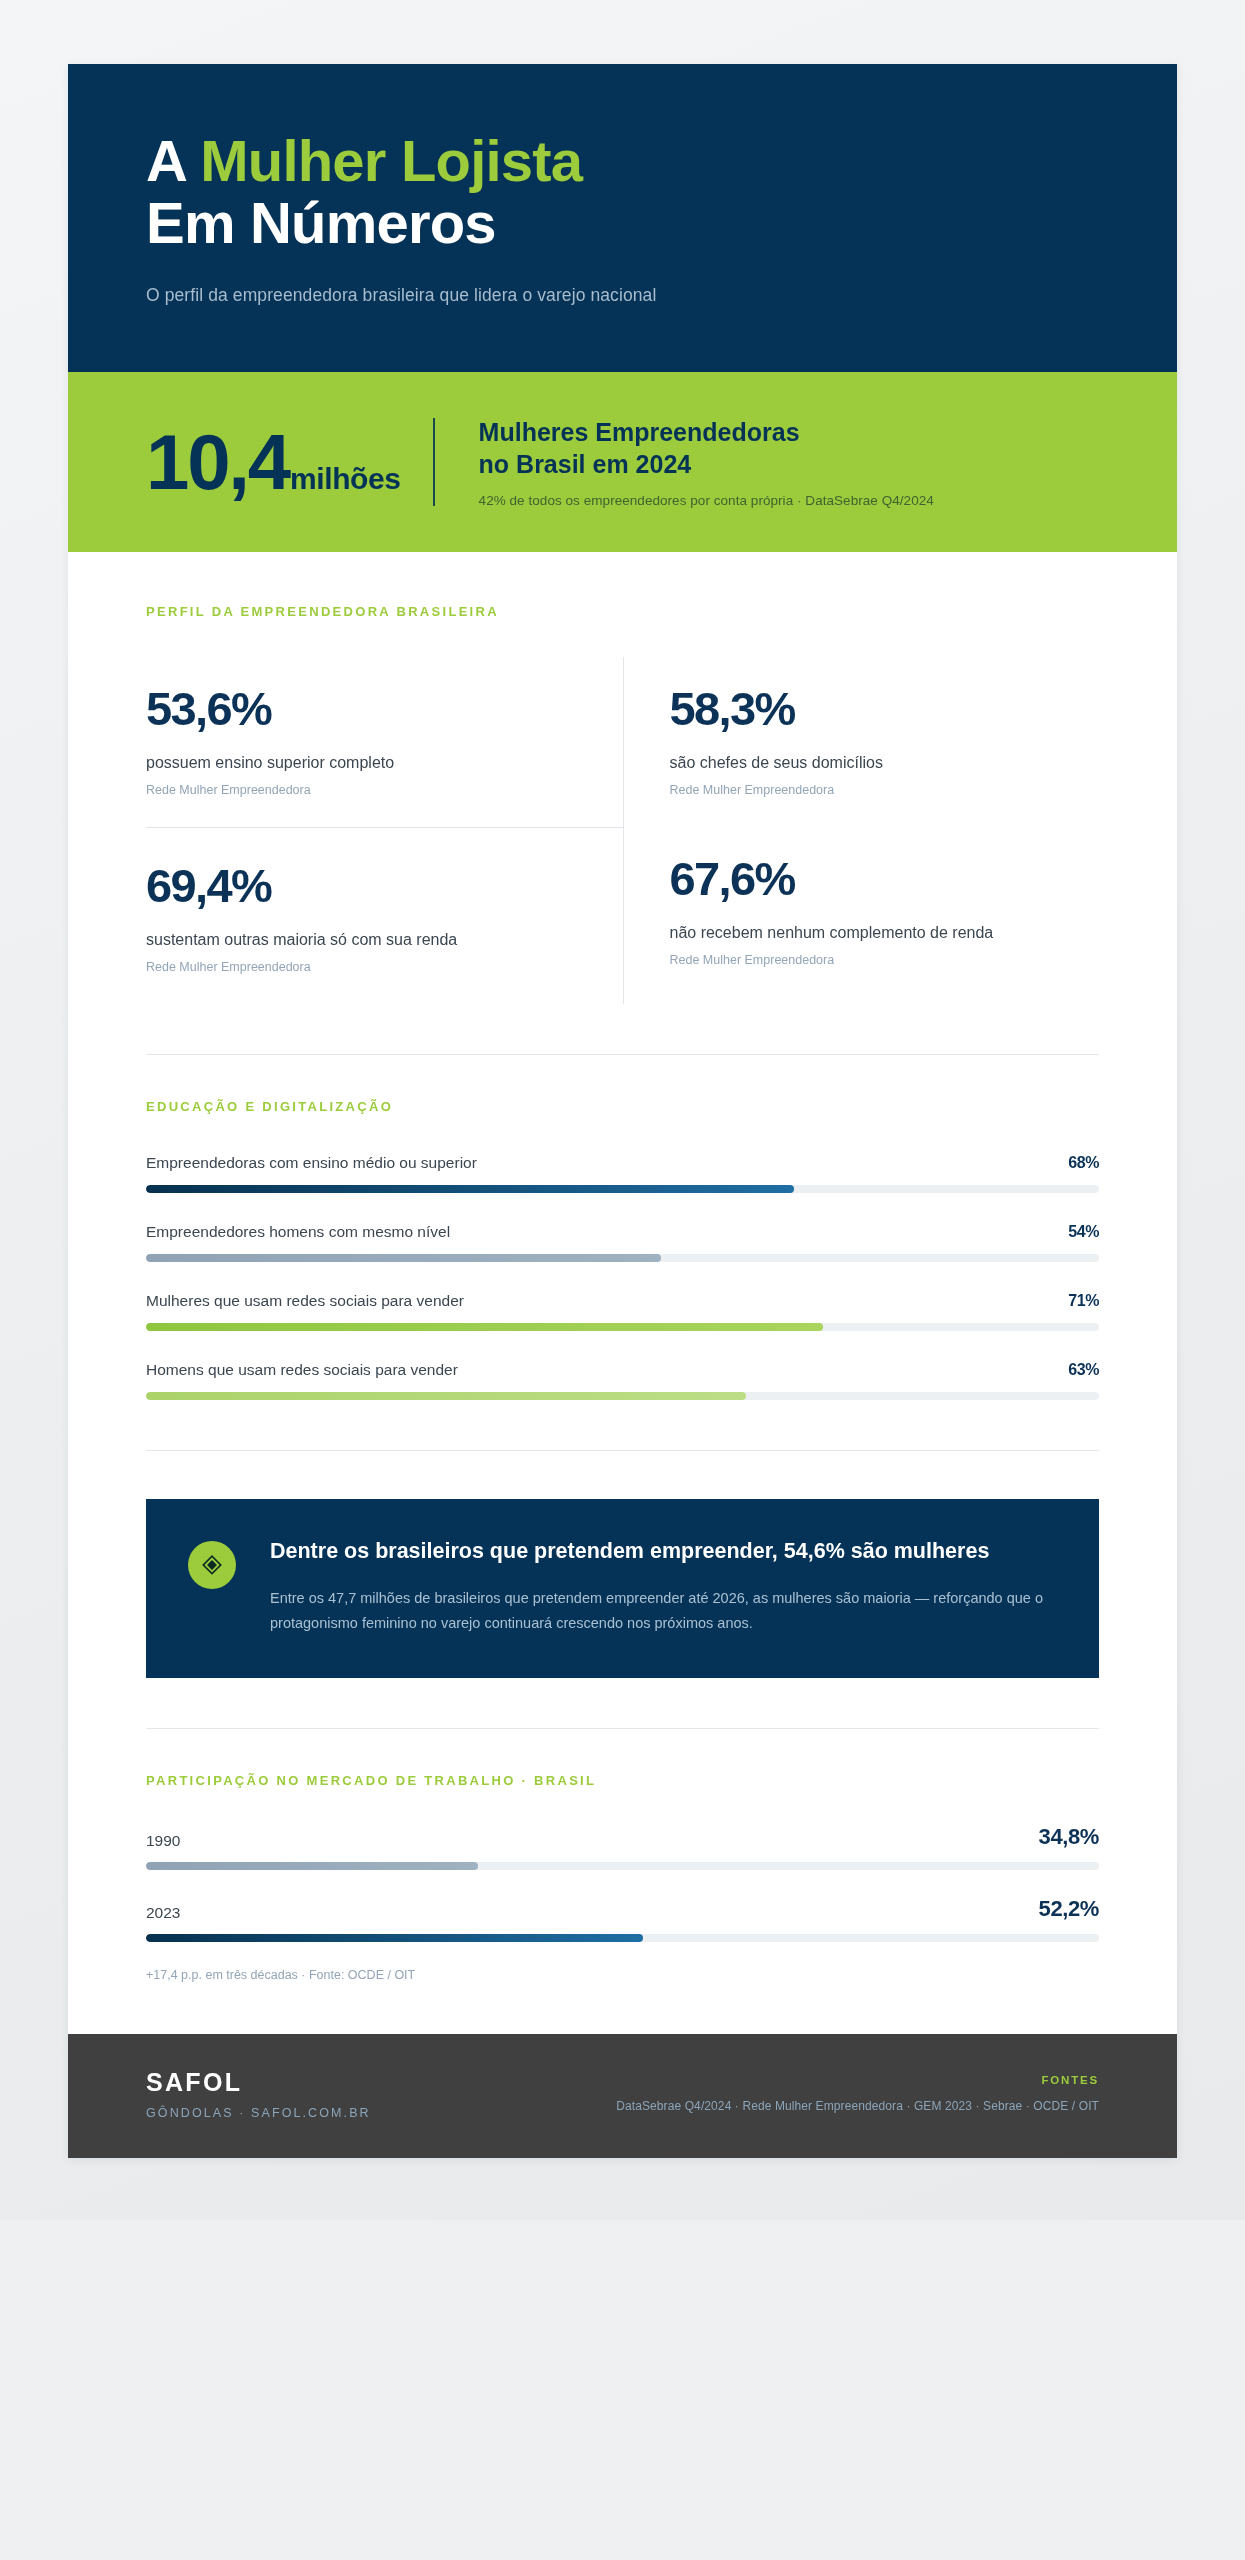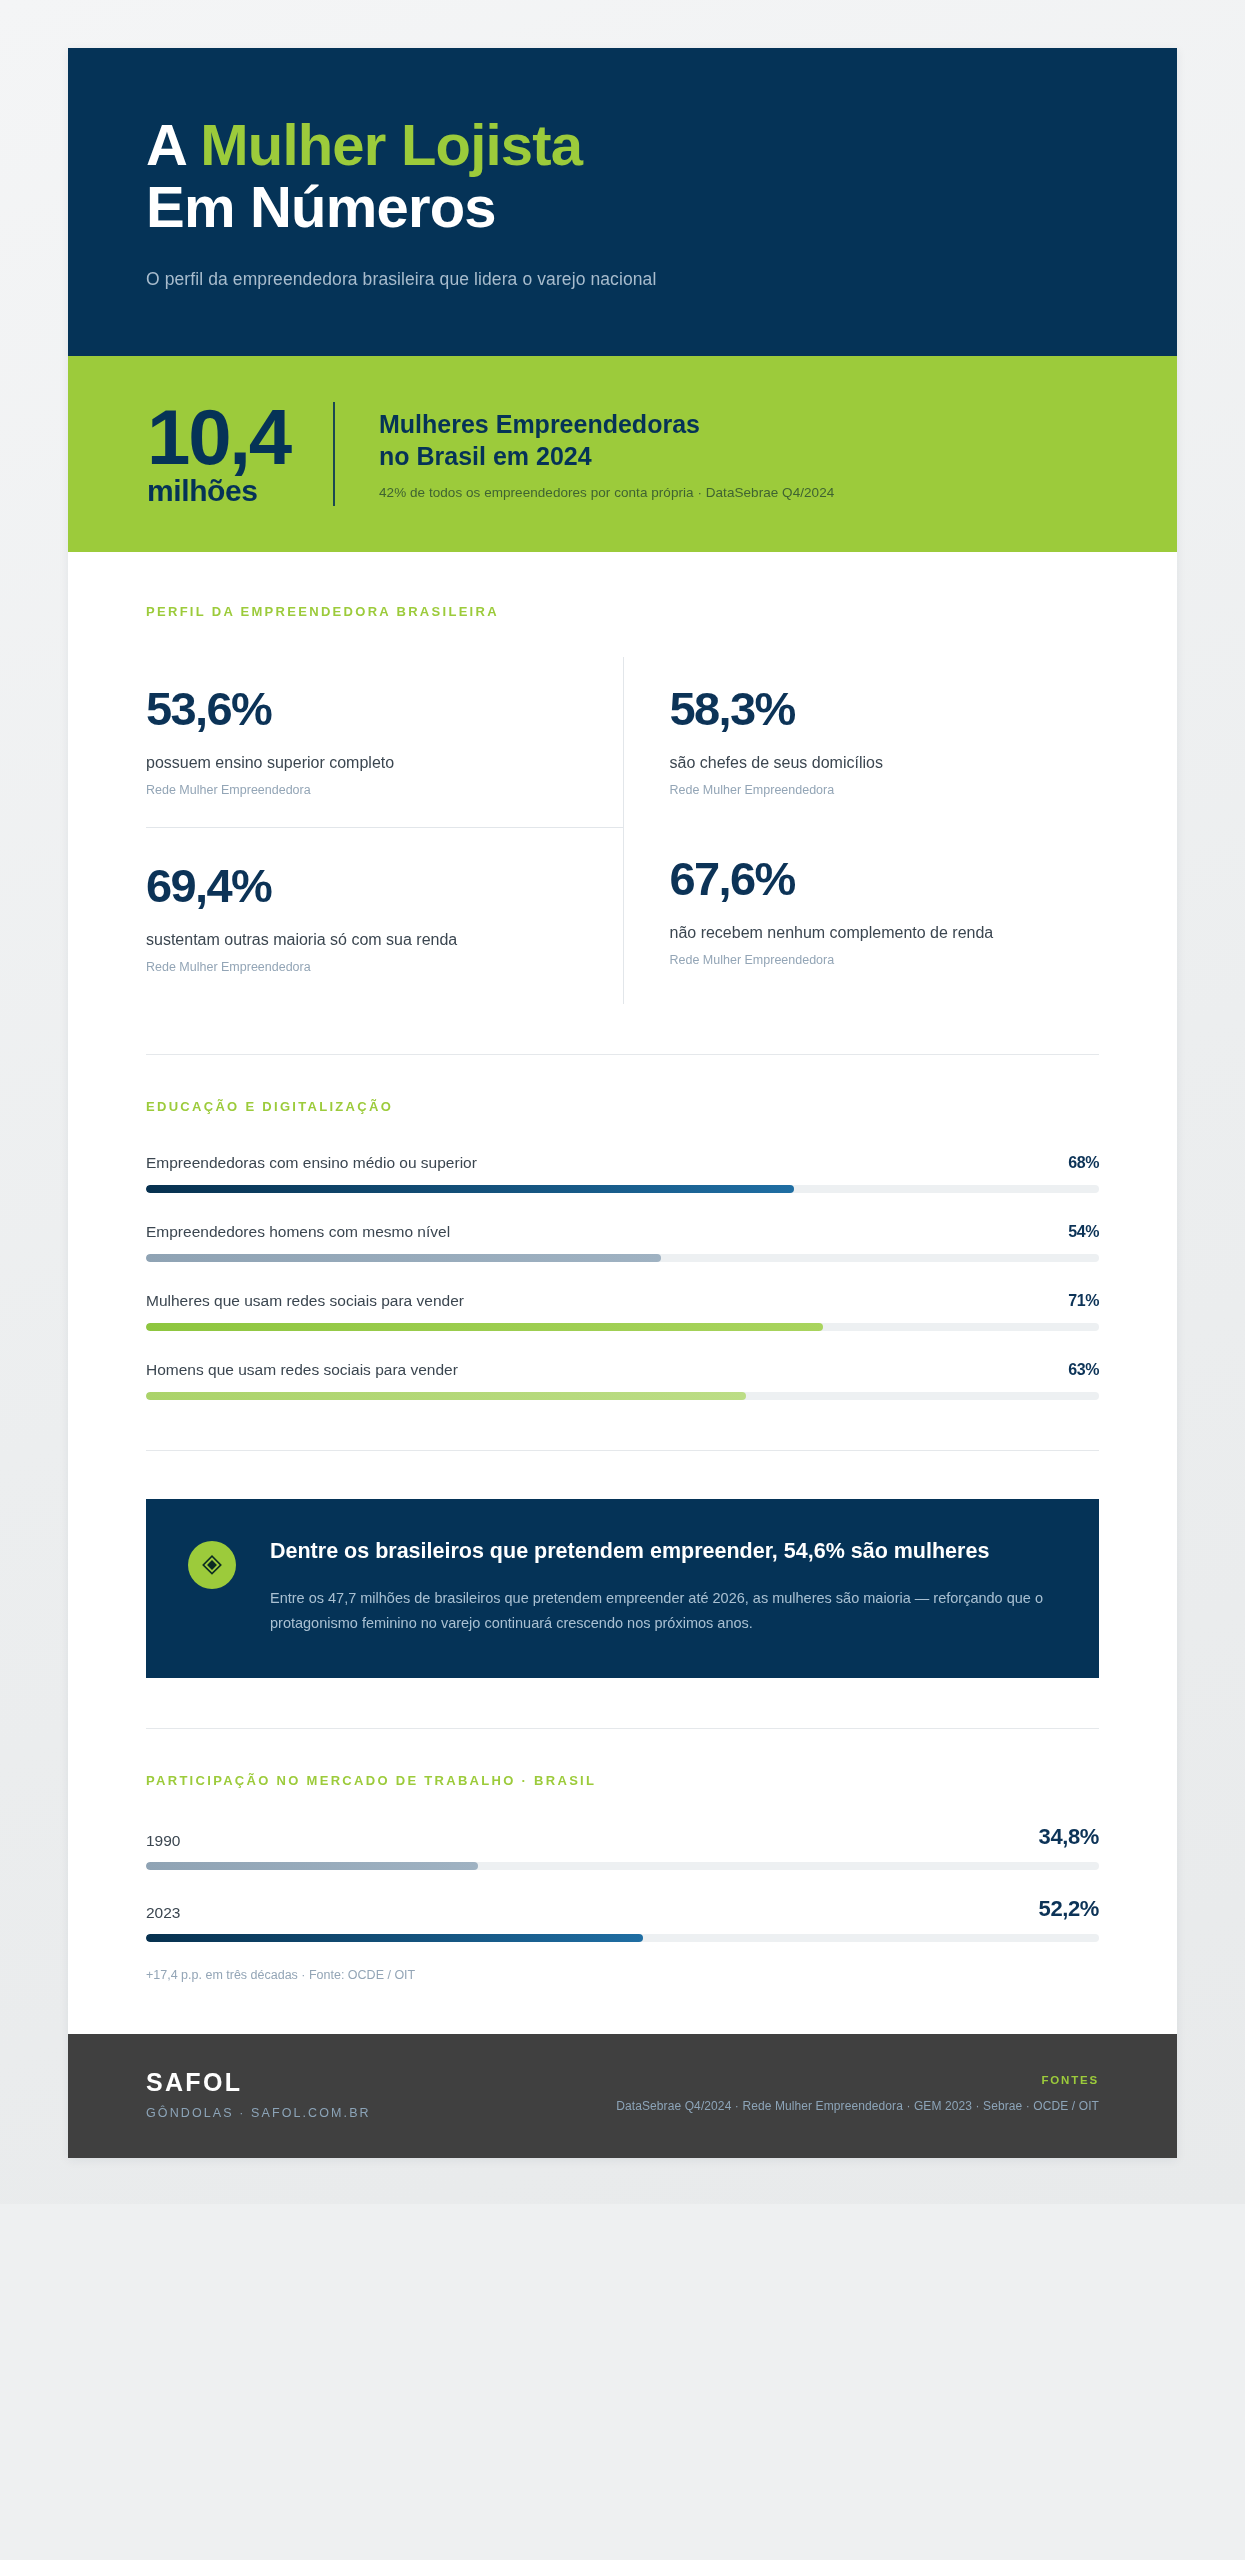--- a/index.html
+++ b/index.html
@@ -9,21 +9,21 @@
     background: #eef0f1;
     font-family: "Liberation Sans", sans-serif;
     -webkit-font-smoothing: antialiased;
   }
   body {
     padding: 48px 68px 46px 68px;
     background: linear-gradient(160deg,#f4f5f6 0%,#eceeef 55%,#e8eaeb 100%);
   }
   .poster {
     width: 1109px;
-    margin: 0 auto;
+    margin: 16px auto;
     background: #ffffff;
     box-shadow: 0 2px 10px rgba(10,40,70,.07);
     overflow: hidden;
   }
 
   
   .hero {
     background: #053357;
     padding: 66px 78px 66px 78px;
   }
@@ -46,22 +46,21 @@
   .band {
     background: #9ccb3b;
     display: flex;
     align-items: center;
     padding: 44px 78px 44px 78px;
     gap: 0;
   }
   .band-left {
     display: flex;
     align-items: baseline;
-    padding-right: 44px;
-    flex-direction: column;
+    padding-right: 32px;
   }
   .band-big {
     font-size: 78px;
     font-weight: 700;
     color: #053357;
     letter-spacing: -2.2px;
     line-height: .95;
   }
   .band-unit {
     font-size: 30px;

